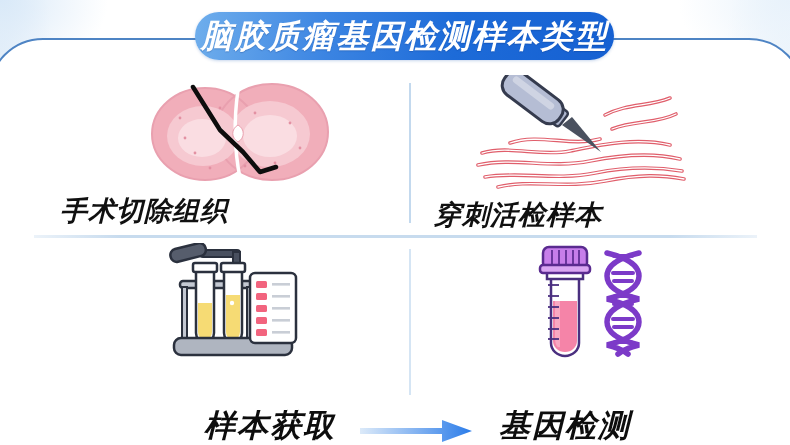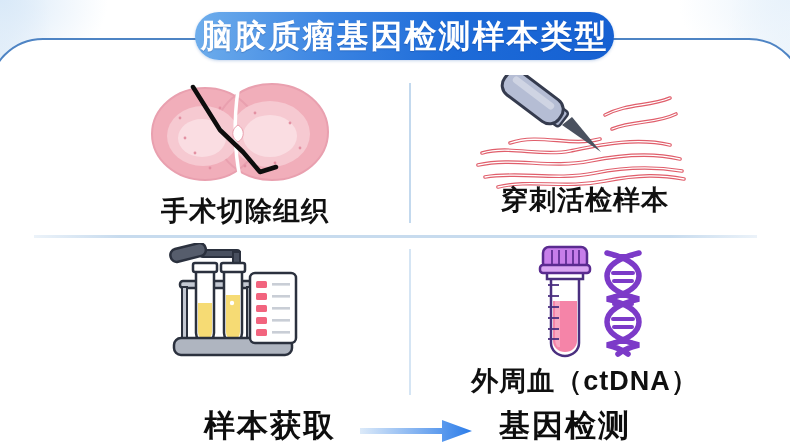--- a/index.html
+++ b/index.html
@@ -5,20 +5,21 @@
   html,body{margin:0;padding:0;}
   body{font-family:"Liberation Sans","DejaVu Sans",sans-serif;}
   .canvas{
     position:relative;width:790px;height:445px;overflow:hidden;
     background:
       radial-gradient(150px 110px at 0% 0%, #d9e9f8 0%, rgba(217,233,248,0) 72%),
       radial-gradient(70px 260px at 0% 18%, #e3eef9 0%, rgba(227,238,249,0) 75%),
       radial-gradient(160px 110px at 100% 0%, #e8f2fb 0%, rgba(232,242,251,0) 70%),
       radial-gradient(90px 260px at 100% 22%, #eaf3fb 0%, rgba(234,243,251,0) 75%),
       #ffffff;
+    font-style: italic;
   }
   .frame{
     position:absolute;left:-12px;top:38px;width:812px;height:520px;
     border:2.5px solid #4E84C4;border-radius:55px;background:#ffffff;
   }
   .banner{
     position:absolute;left:195px;top:12px;width:419px;height:48px;border-radius:25px;
     background:linear-gradient(95deg,#6FAEEC 0%,#3B84E2 32%,#1D6BD8 62%,#1560D2 100%);
     display:flex;align-items:center;justify-content:center;
     box-shadow:0 1px 3px rgba(30,90,180,.25);
@@ -28,24 +29,24 @@
     text-shadow:0 1px 1px rgba(0,40,110,.25);white-space:nowrap;
   }
   .divider-h{position:absolute;left:34px;top:235px;width:723px;height:2.5px;
     background:linear-gradient(90deg,rgba(199,219,238,.35),#C7DBEE 12%,#C7DBEE 88%,rgba(199,219,238,.35));}
   .divider-v{position:absolute;width:2px;background:#C3D9EE;}
   .dv-top{left:409px;top:83px;height:140px;}
   .dv-bottom{left:409px;top:249px;height:146px;background:#D5E5F4;}
   .icon{position:absolute;}
   .q-label{
     position:absolute;font-size:27px;font-weight:800;color:#101010;
-    text-align:center;letter-spacing:1px;line-height:1.1;white-space:nowrap;
+    letter-spacing:1px;line-height:1.1;white-space:nowrap;
   }
   .lbl-surgical{left:60px;top:197px;width:370px;}
-  .lbl-biopsy{left:410px;top:186px;width:350px;}
+  .lbl-biopsy{left:410px;top:201px;width:350px;padding-left:24px;}
   .lbl-csf{left:60px;top:367px;width:370px;}
   .lbl-blood{left:410px;top:367px;width:350px;}
   .flow-text{
     position:absolute;top:405px;font-size:31px;font-weight:800;color:#0d0d0d;
     text-align:center;letter-spacing:2px;white-space:nowrap;
   }
   .flow-source{left:150px;width:240px;}
   .flow-target{left:455px;width:220px;}
   .flow-arrow{position:absolute;left:360px;top:418px;}
 </style>
@@ -181,21 +182,20 @@
       <line x1="99" y1="13" x2="117" y2="13"></line>
       <line x1="98" y1="30" x2="118" y2="30"></line>
       <line x1="99" y1="38" x2="117" y2="38"></line>
       <line x1="100" y1="53" x2="116" y2="53"></line>
       <line x1="99" y1="61" x2="117" y2="61"></line>
       <line x1="98" y1="76" x2="118" y2="76"></line>
       <line x1="99" y1="84" x2="117" y2="84"></line>
       <line x1="100" y1="99" x2="116" y2="99"></line>
     </g>
   </svg>
-  <div class="q-label lbl-blood">外周血（ctDNA）</div>
 
   <div class="flow-text flow-source">样本获取</div>
   <svg class="flow-arrow" width="112" height="26" viewBox="0 0 112 26">
     <defs>
       <linearGradient id="arrowGrad" x1="0" y1="0" x2="1" y2="0">
         <stop offset="0" stop-color="#DCEAF9"></stop>
         <stop offset="1" stop-color="#2B7CE9"></stop>
       </linearGradient>
     </defs>
     <polygon points="0,10 82,10 82,2 112,13 82,24 82,16 0,16" fill="url(#arrowGrad)"></polygon>

